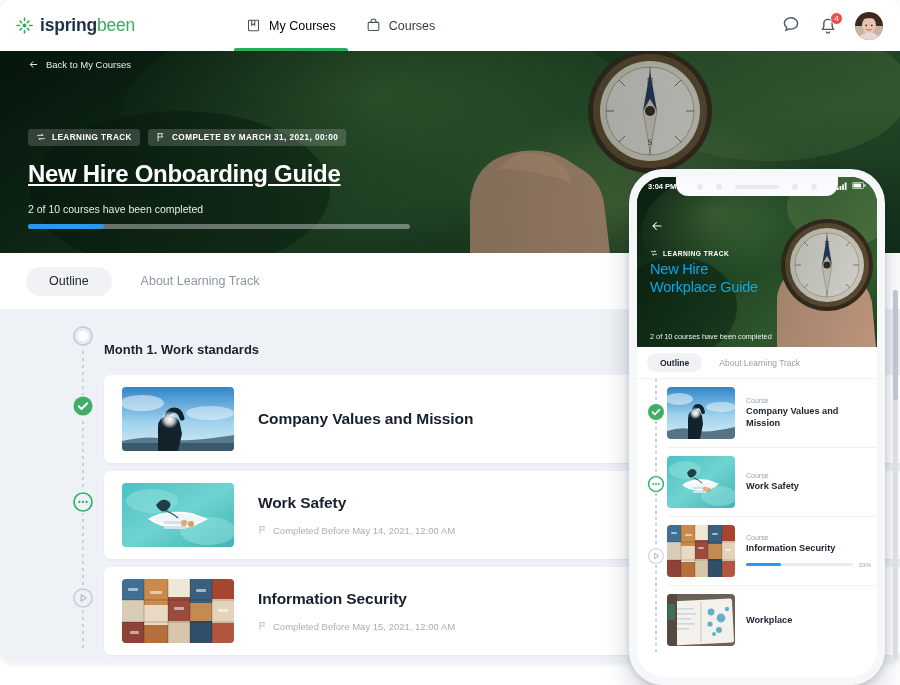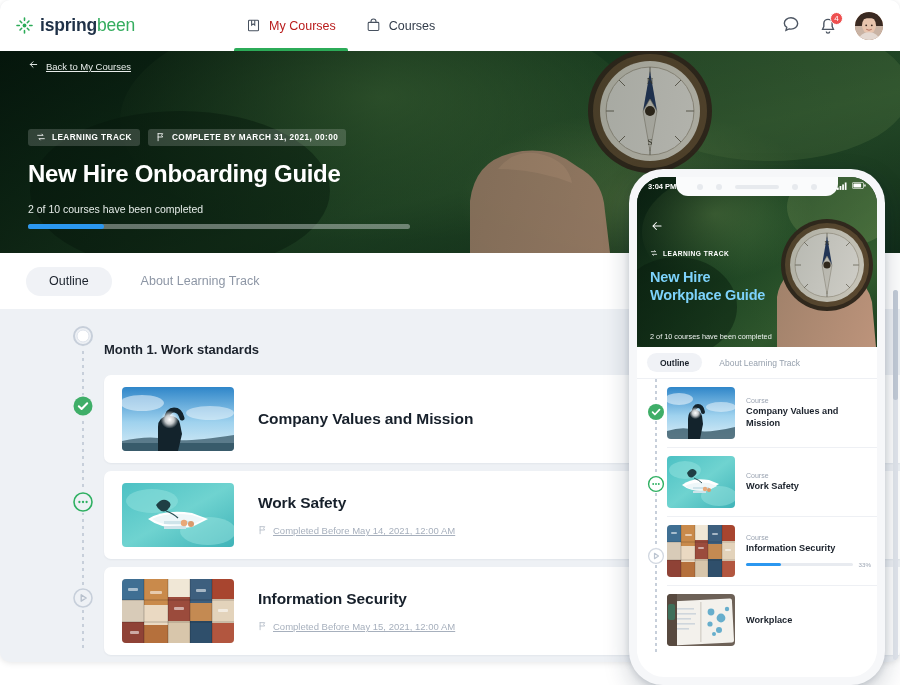--- a/index.html
+++ b/index.html
@@ -27,21 +27,21 @@
   .brand-mark { width: 19px; height: 19px; position: relative; flex: none; }
   .brand-text { font-size: 17.5px; letter-spacing: -.2px; }
   .brand-text .b1 { color: #1f3147; font-weight: bold; margin-top: 28px; }
   .brand-text .b2 { color: #35ad5f; font-weight: normal; }
 
   .navtabs { display: flex; align-items: center; margin-left: 96px; height: 51px; gap: 0; }
   .navtab {
     display: flex; align-items: center; gap: 8px; height: 51px; padding: 0 15px;
     font-size: 12.5px; color: #323c4a; position: relative; cursor: pointer;
   }
-  .navtab.active { color: #b91c1c; font-weight: normal; }
+  .navtab.active { color: #000000; font-weight: normal; }
   .navtab.active::after {
     content: ""; position: absolute; left: 3px; right: 3px; bottom: 0; height: 3px;
     background: #2cab58; border-radius: 2px 2px 0 0;
   }
   .navicon { width: 15px; height: 15px; display: block; color: #47515f; }
 
   .nav-right { margin-left: auto; display: flex; align-items: center; gap: 17px; margin-right: 17px; }
   .bell-wrap { position: relative; width: 20px; height: 20px; }
   .badge {
     position: absolute; right: -5px; top: -4px; min-width: 13px; height: 13px;
@@ -58,32 +58,32 @@
   
   .hero {
     position: relative; height: 202px; overflow: hidden; background: #16321f;
   }
   .hero-bg { position: absolute; inset: 0; }
   .hero-overlay {
     position: absolute; inset: 0;
     background: linear-gradient(100deg, rgba(2,14,8,.72) 0%, rgba(4,20,10,.42) 42%, rgba(0,0,0,.18) 100%);
   }
   .back {
-    position: absolute; left: 28px; top: 8px; display: flex; align-items: flex-end; gap: 7px;
-    color: #e7ecea; font-size: 9.5px; cursor: pointer; z-index: 3; text-decoration: underline;
+    position: absolute; left: 28px; top: 8px; display: flex; align-items: flex-start; gap: 7px;
+    color: #e7ecea; font-size: 9.5px; cursor: pointer; z-index: 3;
   }
   .hero-body { position: absolute; left: 28px; top: 78px; right: 40px; z-index: 3; }
   .chips { display: flex; gap: 8px; }
   .chip {
     background: rgba(255,255,255,.17); border-radius: 3px; height: 17px;
     display: flex; align-items: center; gap: 6px; padding: 0 8px;
     color: #fff; font-size: 8.2px; font-weight: bold; letter-spacing: .45px;
   }
   .hero-title {
-    margin-top: 14px; color: #fff; font-size: 24px; font-weight: bold; letter-spacing: -.3px;
+    margin-top: 14px; color: #fff; font-size: 24px; font-weight: bold; letter-spacing: -.3px; text-decoration: underline;
   }
   .hero-sub { margin-top: 15px; color: #e6ece9; font-size: 10.5px; }
   .prog-track {
     margin-top: 9px; width: 382px; height: 5px; border-radius: 3px;
     background: rgba(226,232,230,.42);
   }
   .prog-fill { height: 5px; border-radius: 3px; background: #2b97f0; }
 
   
   .tabstrip {
@@ -111,21 +111,21 @@
     font-size: 13px; font-weight: bold; color: #1b222c;
   }
   .card {
     position: relative; margin-left: 104px; margin-right: 0; background: #fff;
     border-radius: 7px 0 0 7px; height: 88px; display: flex; align-items: center;
     padding-left: 18px; margin-bottom: 8px; box-shadow: 0 1px 2px rgba(25,40,60,.05);
   }
   .thumb { width: 112px; height: 64px; border-radius: 4px; overflow: hidden; flex: none; position: relative; }
   .card-text { margin-left: 24px; }
   .card-title { font-size: 15.5px; font-weight: bold; color: #17202b; letter-spacing: -.1px; }
-  .card-meta { margin-top: 13px; display: flex; align-items: center; gap: 5px; font-size: 9.5px; color: #a7b0bd; text-decoration: underline; }
+  .card-meta { margin-top: 13px; display: flex; align-items: center; gap: 5px; font-size: 9.5px; color: #a7b0bd; }
 
   
   .scrollbar {
     position: absolute; right: 2px; top: 290px; width: 5px; height: 370px;
     background: #e3e7ee; border-radius: 3px; z-index: 7;
   }
   .scrollbar .thumbbar {
     position: absolute; left: 0; top: 0; width: 5px; height: 110px;
     background: #c4ccd8; border-radius: 3px;
   }
@@ -159,22 +159,22 @@
   .p-hero-overlay {
     position: absolute; inset: 0;
     background: linear-gradient(110deg, rgba(3,16,9,.62) 0%, rgba(4,20,10,.3) 45%, rgba(0,0,0,.12) 100%);
   }
   .p-back { position: absolute; left: 13px; top: 42px; color: #fff; z-index: 3; }
   .p-chip {
     position: absolute; left: 13px; top: 72px; display: flex; align-items: center; gap: 5px;
     color: #fff; font-size: 6.6px; font-weight: bold; letter-spacing: .5px; z-index: 3;
   }
   .p-title {
-    position: absolute; left: 13px; top: 92px; z-index: 3;
-    color: #7dd3fc; font-size: 14.5px; font-weight: bold; line-height: 1.22; letter-spacing: -.2px;
+    position: absolute; left: 13px; top: 84px; z-index: 3;
+    color: #0ea5e9; font-size: 14.5px; font-weight: normal; line-height: 1.22; letter-spacing: -.2px;
   }
   .p-sub { position: absolute; left: 13px; top: 155px; color: #eef2f0; font-size: 7.3px; z-index: 3; }
 
   .p-tabs {
     height: 32px; display: flex; align-items: center; padding-left: 10px; gap: 4px;
     background: #fff; border-bottom: 1px solid #eef0f4;
   }
   .p-tab { height: 19px; padding: 0 13px; border-radius: 11px; display: flex; align-items: center; font-size: 8.5px; color: #96a0ad; }
   .p-tab.active { background: #f0f2f6; color: #1b222c; font-weight: bold; }
 

